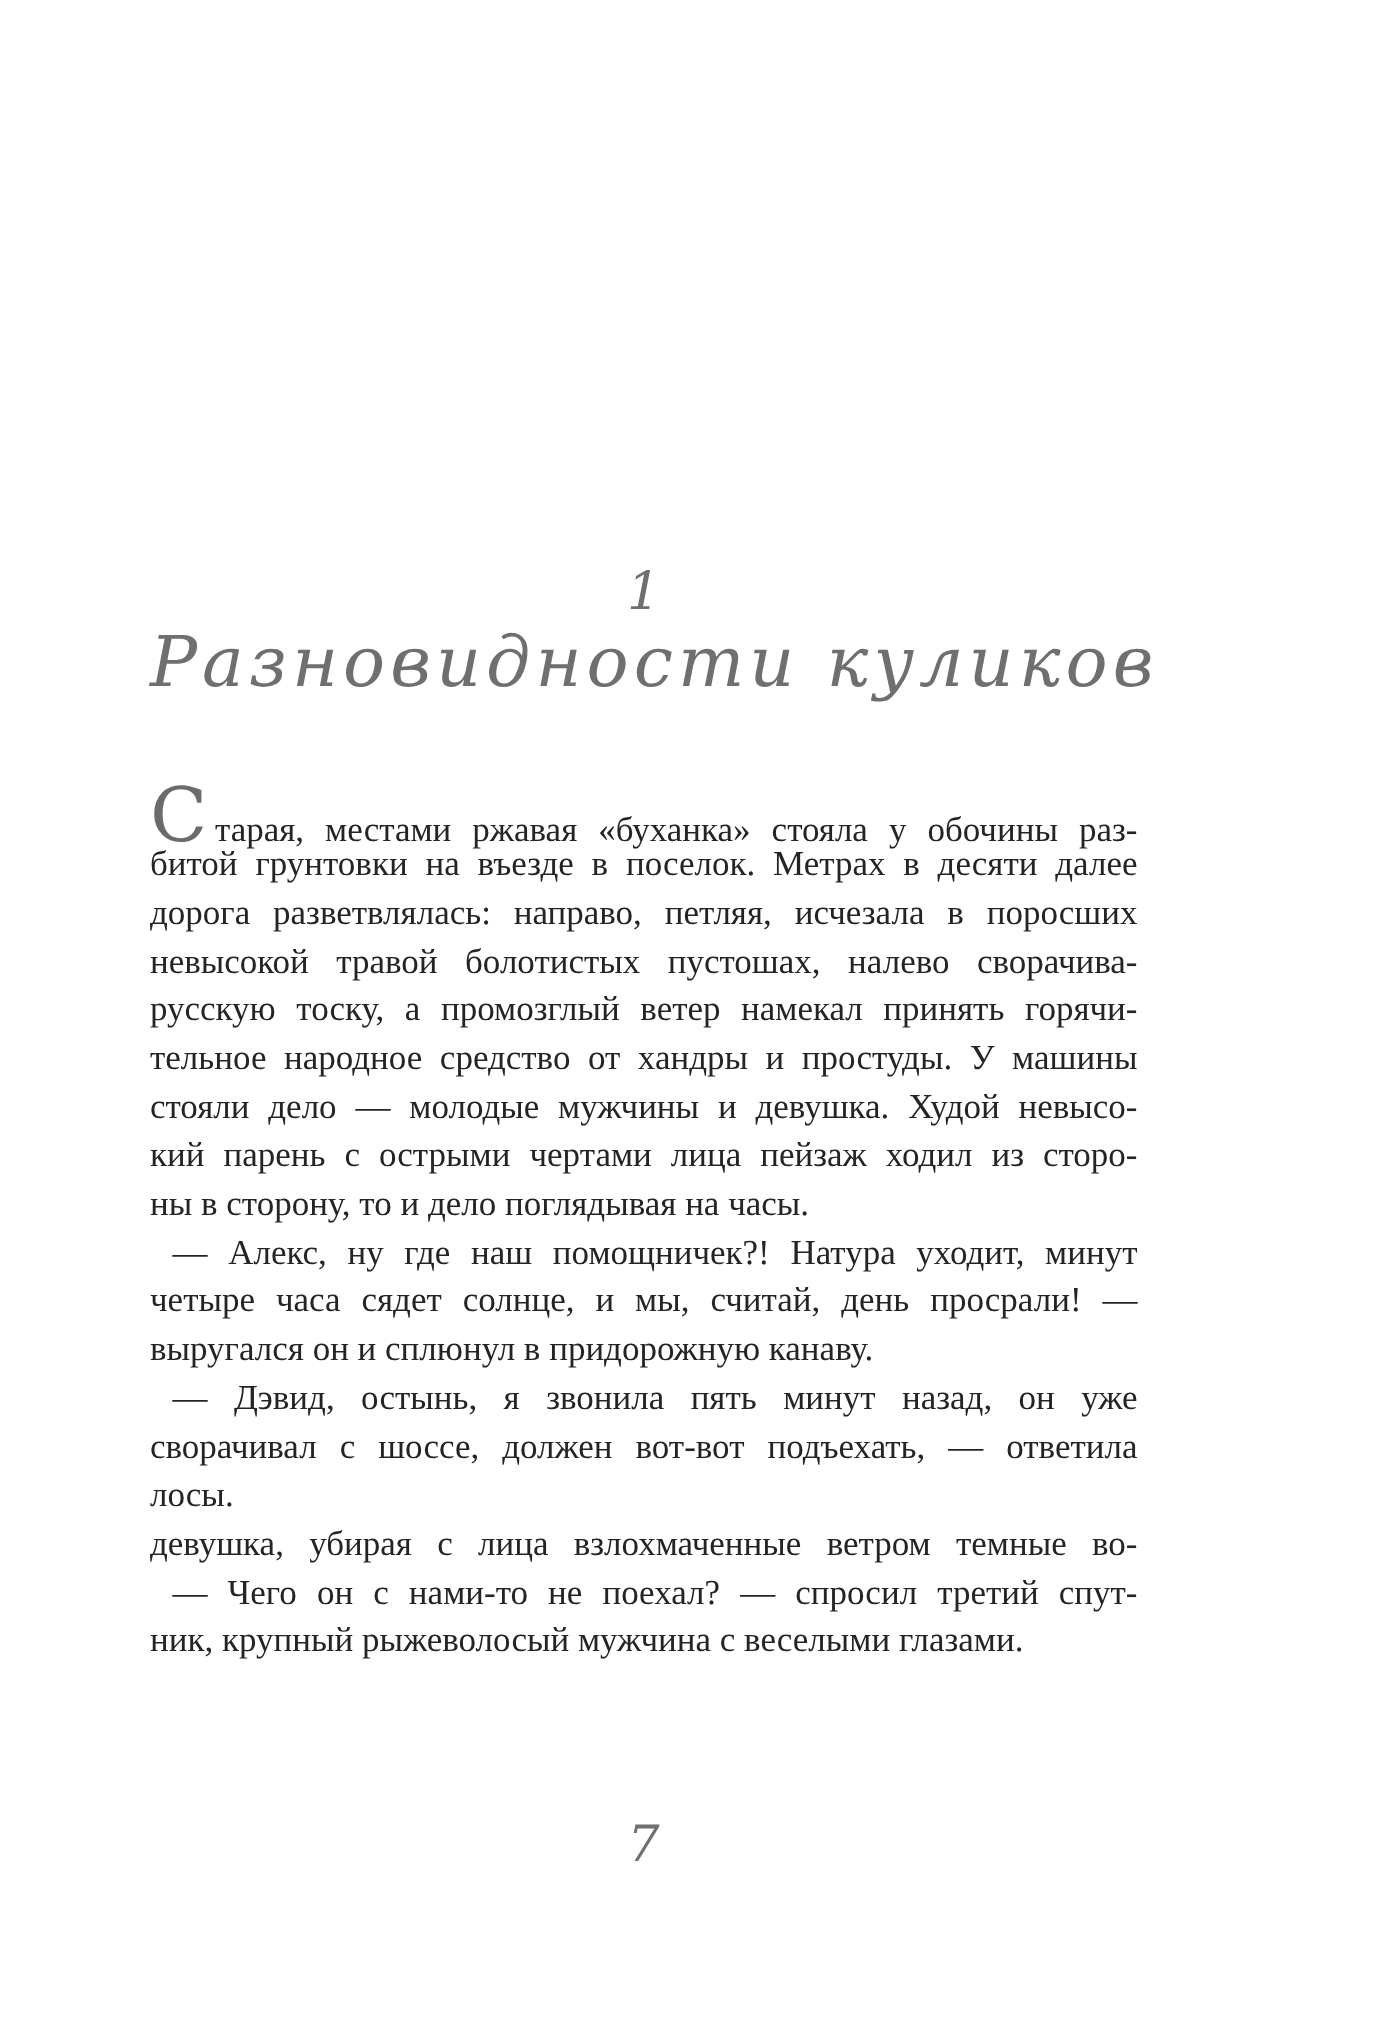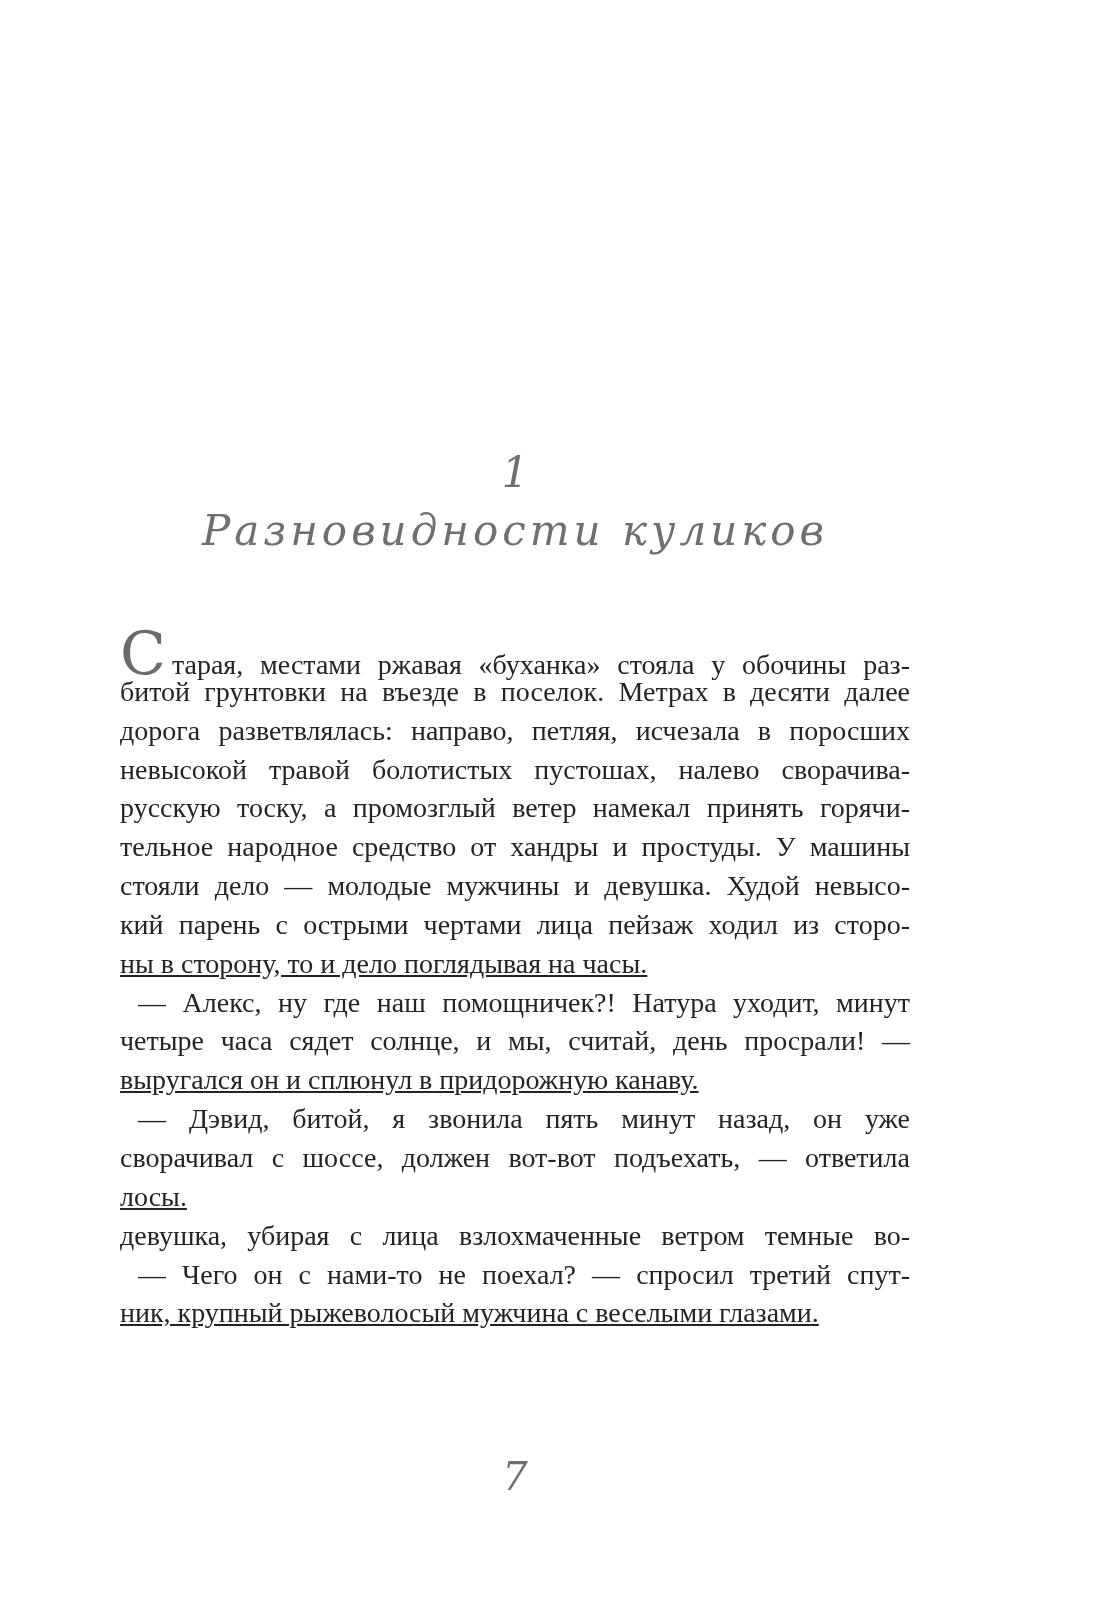--- a/index.html
+++ b/index.html
@@ -25,21 +25,21 @@
     color: #6f6f6f;
     font-family: "DejaVu Serif", serif;
     font-style: italic;
   }
   .chapter-number {
     font-size: 42px;
     line-height: 48px;
   }
   .chapter-title {
     margin-top: 6px;
-    font-size: 42px;
+    font-size: 56px;
     line-height: 56px;
     letter-spacing: 4px;
     white-space: nowrap;
   }
   
   .body-text {
     position: absolute;
     left: 120px;
     top: 634px;
     width: 790px;
@@ -49,21 +49,20 @@
   .line {
     height: 38.85px;
     line-height: 38.85px;
     white-space: nowrap;
     text-align: justify;
     text-align-last: justify;
   }
   .line.last {
     text-align: left;
     text-align-last: left;
-    text-decoration: underline;
   }
   .line.indent {
     padding-left: 18px;
   }
   .dropcap {
     font-family: "DejaVu Serif", serif;
     font-size: 60px;
     line-height: 38.85px;
     color: #6b6b6b;
     padding-right: 6px;
@@ -99,21 +98,21 @@
       <div class="line">дорога разветвлялась: направо, петляя, исчезала в поросших</div>
       <div class="line">невысокой травой болотистых пустошах, налево сворачива-</div>
       <div class="line">русскую тоску, а промозглый ветер намекал принять горячи-</div>
       <div class="line">тельное народное средство от хандры и простуды. У машины</div>
       <div class="line">стояли дело — молодые мужчины и девушка. Худой невысо-</div>
       <div class="line">кий парень с острыми чертами лица пейзаж ходил из сторо-</div>
       <div class="line last">ны в сторону, то и дело поглядывая на часы.</div>
       <div class="line indent">— Алекс, ну где наш помощничек?! Натура уходит, минут</div>
       <div class="line">четыре часа сядет солнце, и мы, считай, день просрали! —</div>
       <div class="line last">выругался он и сплюнул в придорожную канаву.</div>
-      <div class="line indent">— Дэвид, битой, я звонила пять минут назад, он уже</div>
+      <div class="line indent">— Дэвид, остынь, я звонила пять минут назад, он уже</div>
       <div class="line">сворачивал с шоссе, должен вот-вот подъехать, — ответила</div>
       <div class="line last">лосы.</div>
       <div class="line">девушка, убирая с лица взлохмаченные ветром темные во-</div>
       <div class="line indent">— Чего он с нами-то не поехал? — спросил третий спут-</div>
       <div class="line last">ник, крупный рыжеволосый мужчина с веселыми глазами.</div>
     </div>
 
   <div class="folio">7</div>
 
 </div>

